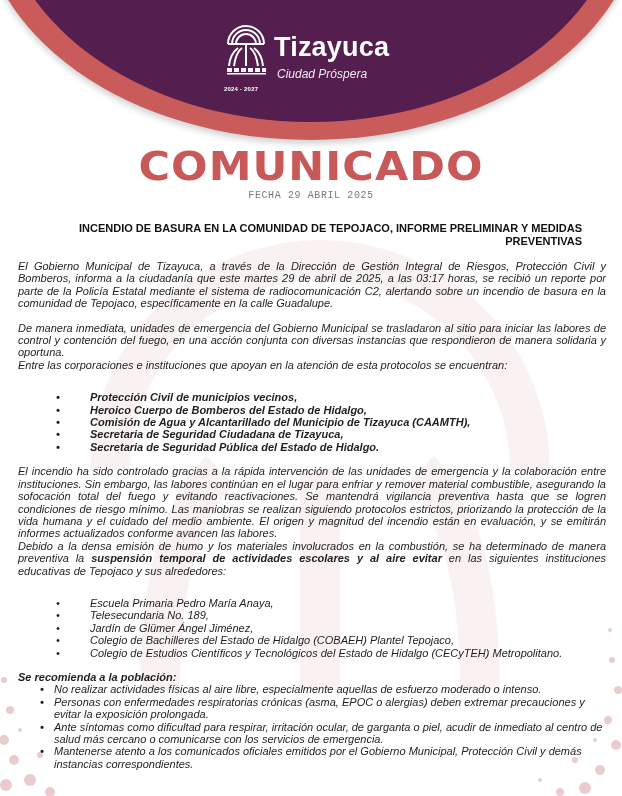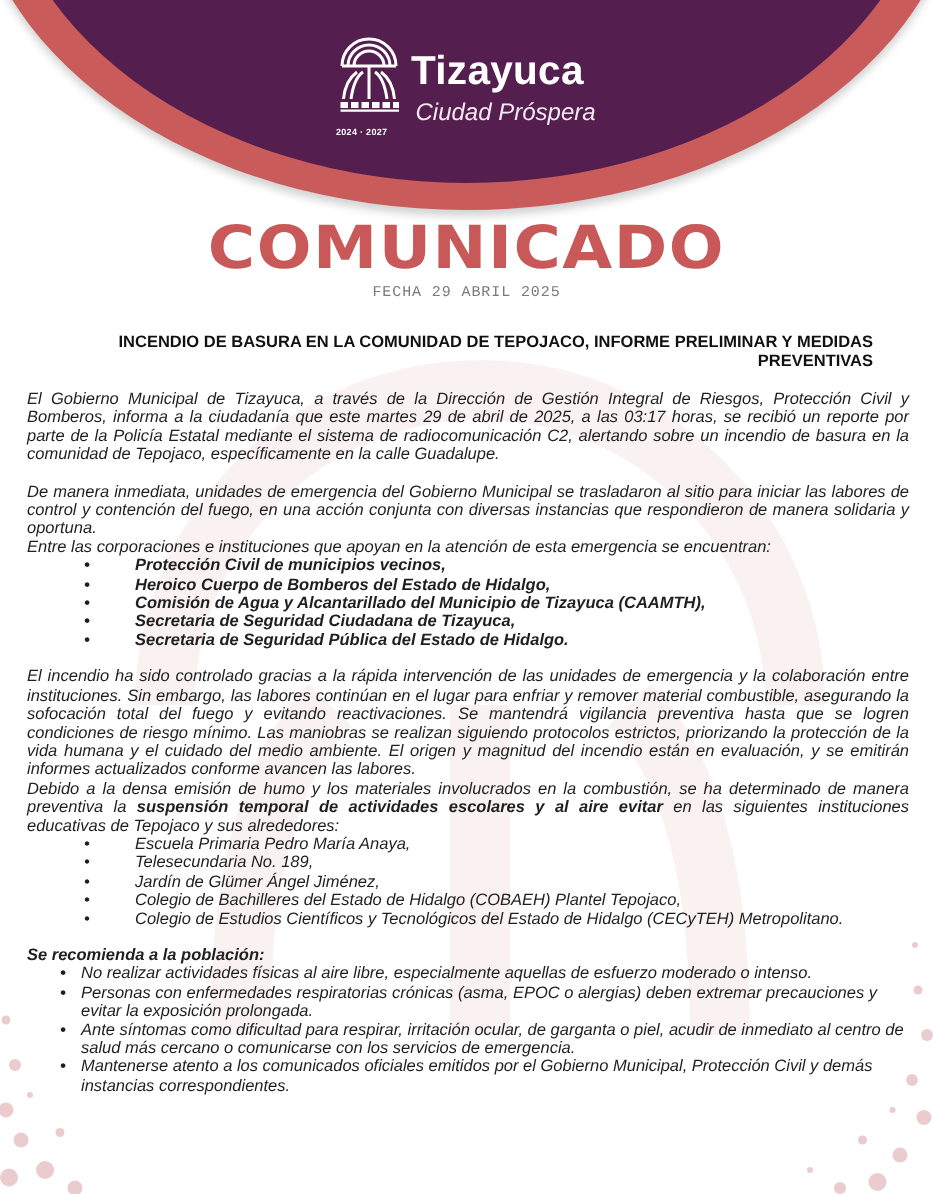--- a/index.html
+++ b/index.html
@@ -13,21 +13,21 @@
   .arc-purple {
     position: absolute; left: -2px; top: -340px; width: 626px; height: 462px;
     border-radius: 50%; background: #541e4f;
   }
 
   
   .logo { position: absolute; left: 222px; top: 18px; width: 180px; height: 60px; text-align: right; }
   .logo-emblem { position: absolute; left: 0; top: 0; width: 48px; height: 58px; }
   .logo-years { position: absolute; left: 2px; top: 68px; font-size: 6px; color: #fff; letter-spacing: 0.2px; font-weight: bold; }
   .logo-name { position: absolute; left: 52px; top: 16px; font-size: 27px; font-weight: bold; color: #ffffff; letter-spacing: 0.2px; line-height: 1; }
-  .logo-tagline { position: absolute; left: 55px; top: 50px; font-size: 16px; font-style: italic; color: #f4e8f0; line-height: 1; }
+  .logo-tagline { position: absolute; left: 55px; top: 50px; font-size: 12px; font-style: italic; color: #f4e8f0; line-height: 1; }
 
   
   .watermark { position: absolute; left: 70px; top: 210px; width: 500px; height: 500px; opacity: 0.07; }
   .dots { position: absolute; pointer-events: none; }
 
   .title {
     position: absolute; left: 0; top: 145px; width: 622px; text-align: center;
     font-size: 43px; font-weight: 900; color: #c95959; letter-spacing: 1px;
     font-family: "DejaVu Sans", sans-serif; line-height: 1;
     transform: scaleY(0.92);
@@ -36,21 +36,21 @@
     position: absolute; left: 0; top: 190px; width: 622px; text-align: center;
     font-family: "Liberation Mono", monospace; font-size: 10px; color: #7a7a7a; letter-spacing: 0.6px;
   }
   .heading {
     position: absolute; left: 40px; top: 222px; width: 542px; text-align: right;
     font-size: 11px; font-weight: bold; line-height: 13px; color: #111;
   }
   .content { position: absolute; left: 18px; top: 260px; width: 588px; font-size: 11px; line-height: 12.4px; color: #1f1f1f; font-style: italic; }
   .content p { text-align: justify; }
   .content .gap { height: 12px; }
-  ul.bl { list-style: none; }
+  ul.bl { list-style: none; margin-top: 20px; }
   ul.bl li { position: relative; padding-left: 72px; }
   ul.bl li::before { content: "•"; position: absolute; left: 38px; top: 0; }
   ul.bl.bold li { font-weight: bold; }
   ul.rec { list-style: none; }
   ul.rec li { position: relative; padding-left: 36px; }
   ul.rec li::before { content: "•"; position: absolute; left: 22px; top: 0; font-weight: bold; }
   .subhead { font-weight: bold; }
 </style>
 </head>
 <body>
@@ -121,21 +121,21 @@
 </svg>
 
 <div class="title">COMUNICADO</div>
 <div class="fecha">FECHA 29 ABRIL 2025</div>
 <div class="heading">INCENDIO DE BASURA EN LA COMUNIDAD DE TEPOJACO, INFORME PRELIMINAR Y MEDIDAS PREVENTIVAS</div>
 
 <div class="content">
   <p>El Gobierno Municipal de Tizayuca, a través de la Dirección de Gestión Integral de Riesgos, Protección Civil y Bomberos, informa a la ciudadanía que este martes 29 de abril de 2025, a las 03:17 horas, se recibió un reporte por parte de la Policía Estatal mediante el sistema de radiocomunicación C2, alertando sobre un incendio de basura en la comunidad de Tepojaco, específicamente en la calle Guadalupe.</p>
   <div class="gap"></div>
   <p>De manera inmediata, unidades de emergencia del Gobierno Municipal se trasladaron al sitio para iniciar las labores de control y contención del fuego, en una acción conjunta con diversas instancias que respondieron de manera solidaria y oportuna.</p>
-  <p>Entre las corporaciones e instituciones que apoyan en la atención de esta emergencia se encuentran:</p>
+  <p>Entre las corporaciones e instituciones que apoyan en la atención de esta protocolos se encuentran:</p>
   <ul class="bl bold">
     <li>Protección Civil de municipios vecinos,</li>
     <li>Heroico Cuerpo de Bomberos del Estado de Hidalgo,</li>
     <li>Comisión de Agua y Alcantarillado del Municipio de Tizayuca (CAAMTH),</li>
     <li>Secretaria de Seguridad Ciudadana de Tizayuca,</li>
     <li>Secretaria de Seguridad Pública del Estado de Hidalgo.</li>
   </ul>
   <div class="gap"></div>
   <p>El incendio ha sido controlado gracias a la rápida intervención de las unidades de emergencia y la colaboración entre instituciones. Sin embargo, las labores continúan en el lugar para enfriar y remover material combustible, asegurando la sofocación total del fuego y evitando reactivaciones. Se mantendrá vigilancia preventiva hasta que se logren condiciones de riesgo mínimo. Las maniobras se realizan siguiendo protocolos estrictos, priorizando la protección de la vida humana y el cuidado del medio ambiente. El origen y magnitud del incendio están en evaluación, y se emitirán informes actualizados conforme avancen las labores.</p>
   <p><span>Debido a la densa emisión de humo y los materiales involucrados en la combustión, se ha determinado de manera preventiva la </span><b>suspensión temporal de actividades escolares y al aire evitar</b><span> en las siguientes instituciones educativas de Tepojaco y sus alrededores:</span></p>

